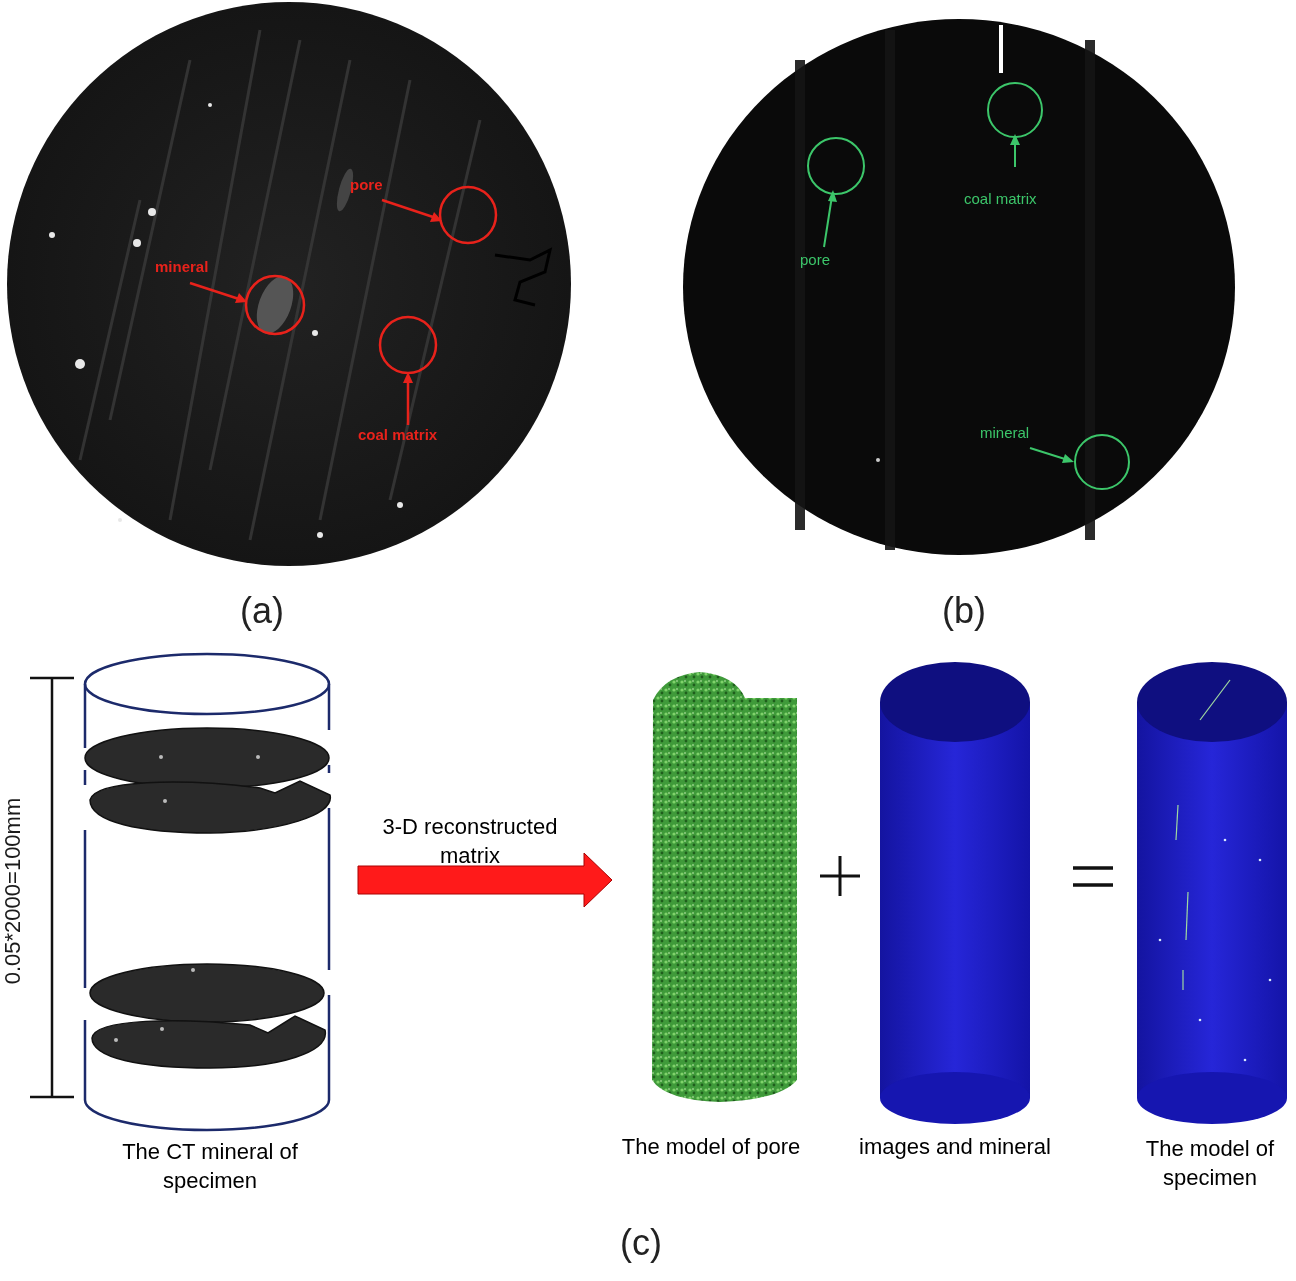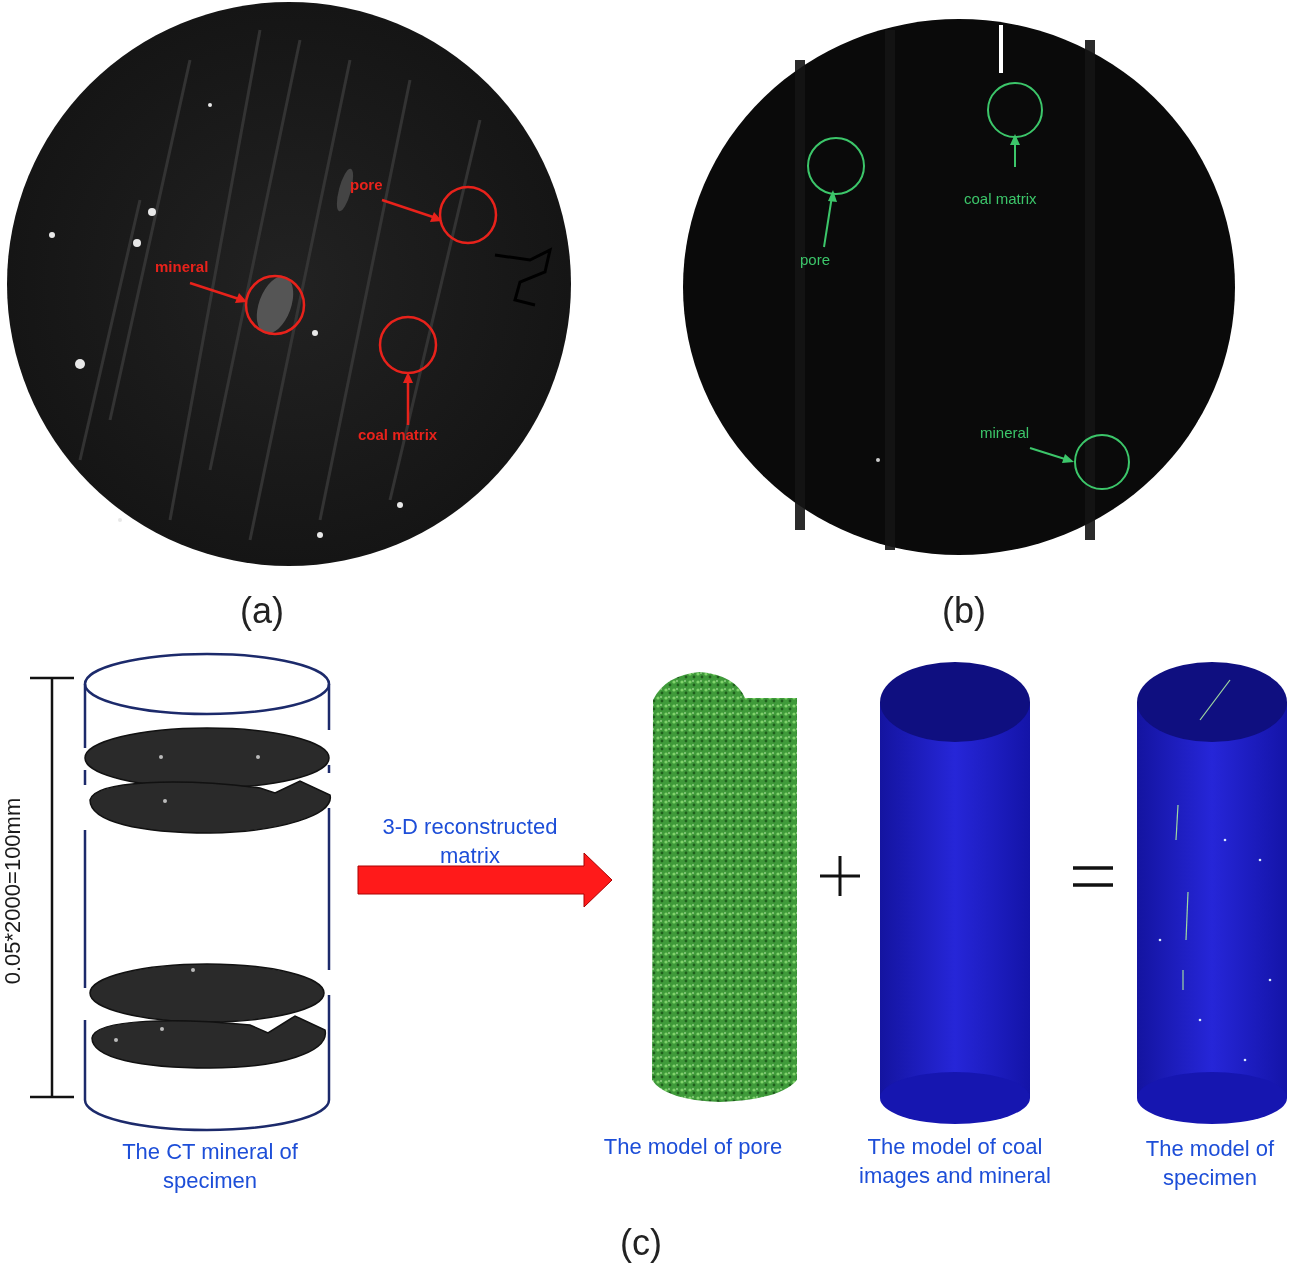--- a/index.html
+++ b/index.html
@@ -1,20 +1,20 @@
 <!DOCTYPE html>
 <html><head>
 <meta charset="utf-8">
 <style>
   html, body { margin:0; padding:0; background:#ffffff; }
   body { width:1296px; height:1281px; position:relative; overflow:hidden;
          font-family:"Liberation Sans", "DejaVu Sans", sans-serif; color:#1a1a1a; }
   .abs { position:absolute; }
   .panel-label { font-size:36px; font-weight:normal; color:#222; }
-  .caption { font-size:22px; text-align:center; line-height:29px; color:#1d4ed8; }
+  .caption { font-size:22px; text-align:center; line-height:29px; color:#000000; }
   .anno-red { color:#e8221b; font-size:15px; font-weight:bold; }
   .anno-green { color:#3cc66a; font-size:15px; }
   svg { position:absolute; left:0; top:0; }
 </style>
 </head>
 <body>
 
 <div class="abs" style="left:0;top:0;width:600px;height:570px;">
   <svg width="600" height="570">
     <defs>
@@ -187,23 +187,22 @@
 
   <div class="abs caption" style="left:360px;top:172px;width:220px;">
     <div>3-D reconstructed</div>
     <div>matrix</div>
   </div>
 
   <div class="abs caption" style="left:90px;top:497px;width:240px;">
     <div>The CT mineral of</div>
     <div>specimen</div>
   </div>
-  <div class="abs caption" style="left:578px;top:492px;width:230px;">The model of pore</div>
+  <div class="abs caption" style="left:596px;top:492px;width:230px;">The model of pore</div>
   <div class="abs caption" style="left:840px;top:492px;width:230px;">
-    <div>The model of coal</div>
     <div>images and mineral</div>
   </div>
   <div class="abs caption" style="left:1110px;top:494px;width:200px;">
     <div>The model of</div>
     <div>specimen</div>
   </div>
   <div class="abs panel-label" style="left:620px;top:582px;">(c)</div>
 </div>
 
 </body></html>

